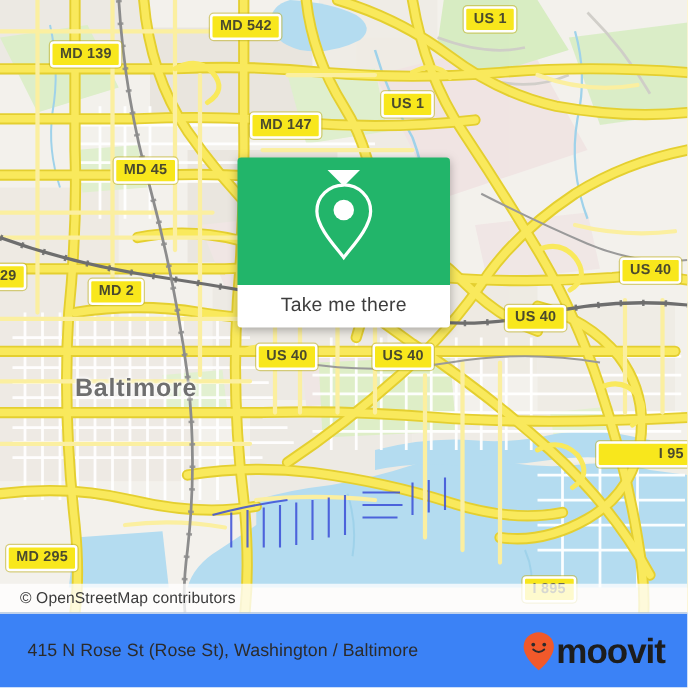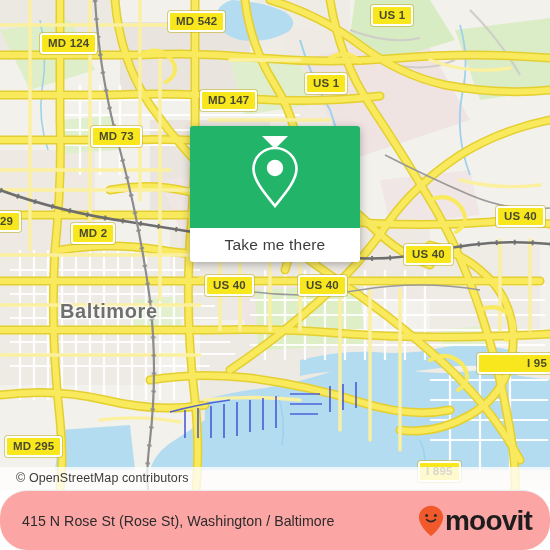--- a/index.html
+++ b/index.html
@@ -79,25 +79,24 @@
     border-left: 13px solid transparent;
     border-right: 13px solid transparent;
     border-top: 13px solid #ffffff;
   }
 
   
   #bottombar {
     position: absolute;
     left: 0; top: 490px;
     width: 550px; height: 60px;
-    background: #fca5a5;
+    background: #3b82f6;
     border-top: 1px solid #ececec;
     display: flex;
     align-items: center;
-    border-radius: 27px;
   }
   #address {
     flex: 1;
     padding-left: 22px;
     font-size: 14.2px;
     color: #2b2b2b;
     letter-spacing: 0.05px;
     white-space: nowrap;
     overflow: hidden;
   }
@@ -302,24 +301,24 @@
         <path d="M480,310 Q498,302 510,316 Q520,330 506,340"></path>
         <path d="M430,360 Q448,350 462,364 Q474,380 458,390"></path>
         <path d="M140,55 Q158,45 170,58 Q182,72 166,82"></path>
         <path d="M330,58 Q348,48 360,62"></path>
         <path d="M195,281 Q212,272 224,286"></path>
       </g>
     </svg>
 
     <div class="shield" style="left:168px;  top:11px;">MD 542</div>
     <div class="shield" style="left:371px;  top:5px;">US 1</div>
-    <div class="shield" style="left:40px;   top:33px;">MD 124</div>
+    <div class="shield" style="left:40px;   top:33px;">MD 139</div>
     <div class="shield" style="left:305px;  top:73px;">US 1</div>
     <div class="shield" style="left:200px;  top:90px;">MD 147</div>
-    <div class="shield" style="left:91px;   top:126px;">MD 73</div>
+    <div class="shield" style="left:91px;   top:126px;">MD 45</div>
     <div class="shield" style="left:496px;  top:206px;">US 40</div>
     <div class="shield" style="left:-8px;   top:211px;">29</div>
     <div class="shield" style="left:71px;   top:223px;">MD 2</div>
     <div class="shield" style="left:404px;  top:244px;">US 40</div>
     <div class="shield" style="left:205px;  top:275px;">US 40</div>
     <div class="shield" style="left:298px;  top:275px;">US 40</div>
     <div class="shield" style="left:477px;  top:353px;padding-left:48px;">I 95</div>
     <div class="shield" style="left:5px;    top:392px;margin-top:44px;">MD 295</div>
     <div class="shield" style="left:418px;  top:421px;margin-top:40px;">I 895</div>
 

